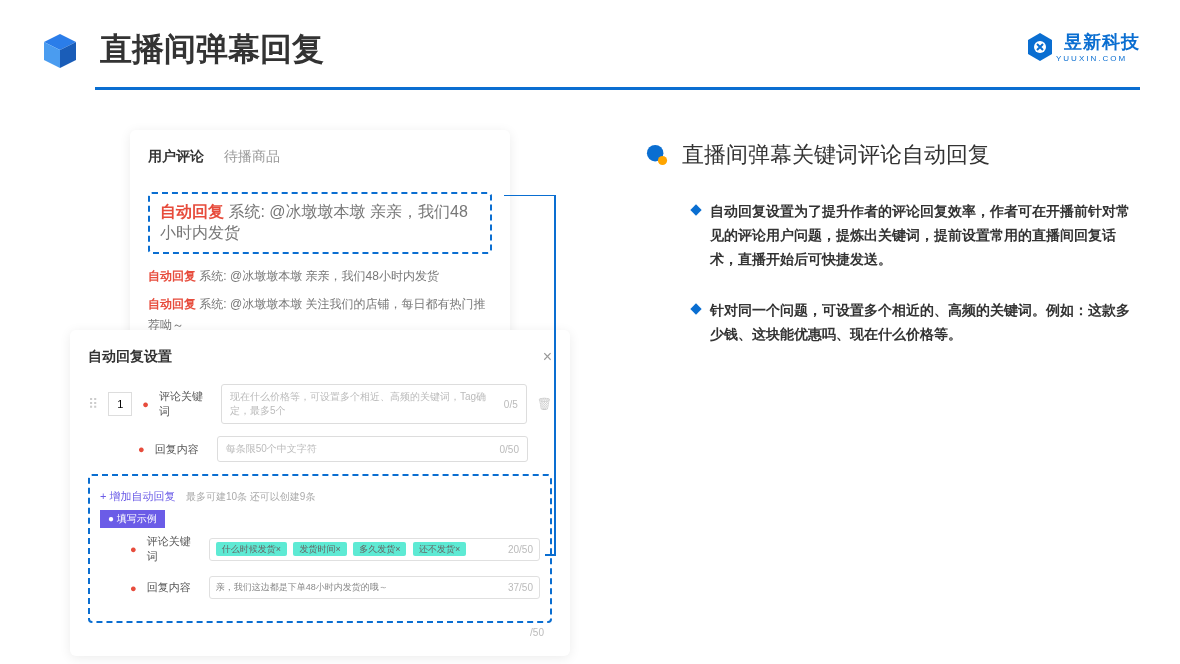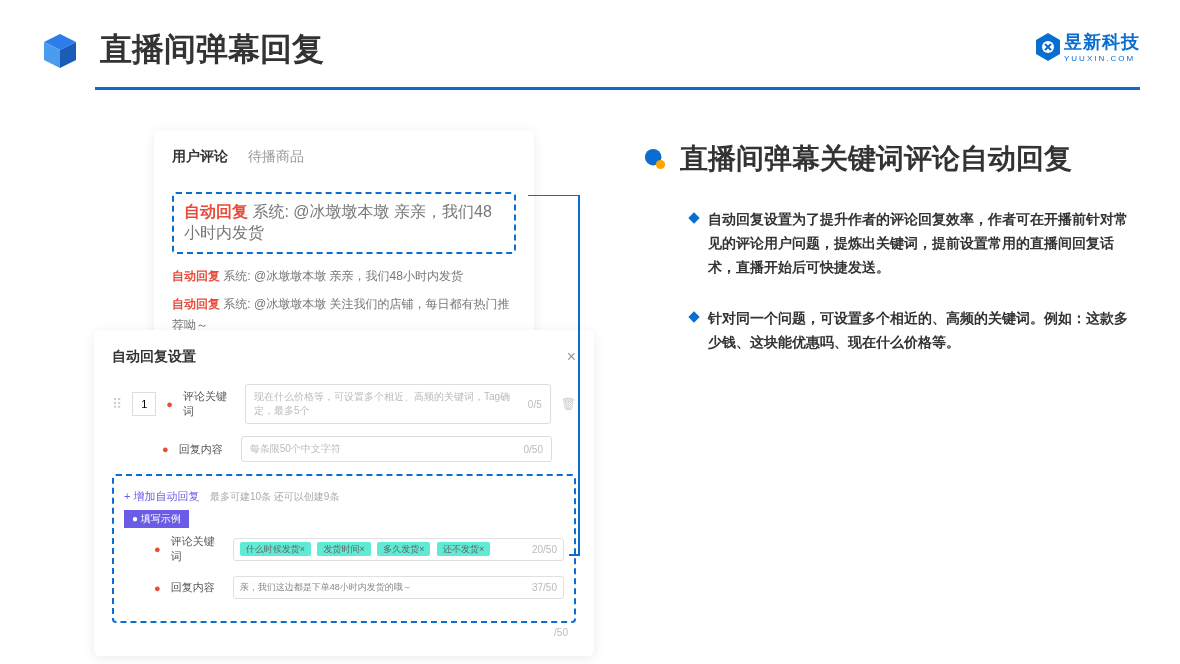--- a/index.html
+++ b/index.html
@@ -2,26 +2,26 @@
 <html><head>
 <meta charset="utf-8">
 <style>
 * { margin: 0; padding: 0; box-sizing: border-box; }
 body { width: 1180px; height: 664px; font-family: "Microsoft YaHei", sans-serif; background: #fff; position: relative; }
 
 .header { display: flex; align-items: center; padding: 28px 40px 0 40px; }
 .header-icon { width: 40px; height: 40px; margin-right: 20px; }
 .header-title { font-size: 32px; font-weight: bold; color: #333; }
 .logo { position: absolute; right: 40px; top: 30px; display: flex; align-items: center; }
-.logo-text { font-size: 18px; font-weight: bold; color: #0a6ed1; letter-spacing: 1px; }
+.logo-text { margin-left: 8px; font-size: 18px; font-weight: bold; color: #0a6ed1; letter-spacing: 1px; }
 .logo-sub { font-size: 8px; color: #0a6ed1; letter-spacing: 2px; }
 
 .divider { height: 3px; background: #0a6ed1; margin: 15px 40px 0 40px; margin-left: 95px; }
 
-.content { display: flex; padding: 40px 40px 0 70px; gap: 50px; margin-left: 24px; }
+.content { display: flex; padding: 40px 40px 0 70px; gap: 76px; }
 
 .left-panel { width: 500px; position: relative; }
 
 .card { background: #fff; border-radius: 6px; box-shadow: 0 2px 12px rgba(0,0,0,0.08); padding: 18px; position: absolute; }
 .card1 { top: 0; left: 60px; width: 380px; z-index: 1; }
 .card2 { top: 200px; left: 0; width: 500px; z-index: 2; }
 
 .tabs { display: flex; gap: 20px; margin-bottom: 18px; }
 .tab { font-size: 14px; color: #999; padding-bottom: 8px; cursor: pointer; }
 .tab.active { color: #333; font-weight: bold; }
@@ -46,21 +46,21 @@
 .dashed-section { border: 2px dashed #0a6ed1; border-radius: 4px; padding: 10px; margin-top: 8px; }
 .add-link { color: #6b5ce7; font-size: 11px; }
 .hint-text { color: #aaa; font-size: 10px; margin-left: 6px; text-align: right; }
 .example-btn { background: #6b5ce7; color: #fff; font-size: 10px; padding: 2px 8px; border-radius: 0; display: inline-block; margin: 6px 0; }
 .tag { background: #5eead4; color: #666; font-size: 9px; padding: 2px 6px; border-radius: 2px; margin-right: 4px; }
 .example-input { border: 1px solid #e0e0e0; border-radius: 3px; padding: 4px 6px; font-size: 9px; color: #888; display: flex; align-items: center; justify-content: space-between; flex: 1; }
 
 .right-panel { flex: 1; padding-top: 10px; }
 .section-header { display: flex; align-items: center; gap: 14px; margin-bottom: 30px; }
 .ball-icon { width: 22px; height: 22px; position: relative; }
-.section-title { font-size: 28px; font-weight: bold; color: #333; }
+.section-title { font-size: 22px; font-weight: normal; color: #333; }
 .bullet-item { display: flex; gap: 10px; margin-bottom: 28px; padding-left: 46px; font-weight: bold; }
 .diamond { width: 8px; height: 8px; background: #0a6ed1; transform: rotate(45deg); margin-top: 6px; flex-shrink: 0; }
 .bullet-text { font-size: 14px; color: #333; line-height: 1.7; }
 </style>
 </head>
 <body>
 
 <div class="header">
   <svg class="header-icon" viewBox="0 0 40 40">
     <polygon points="20,4 36,12 20,20 4,12" fill="#2b7de9"></polygon>

